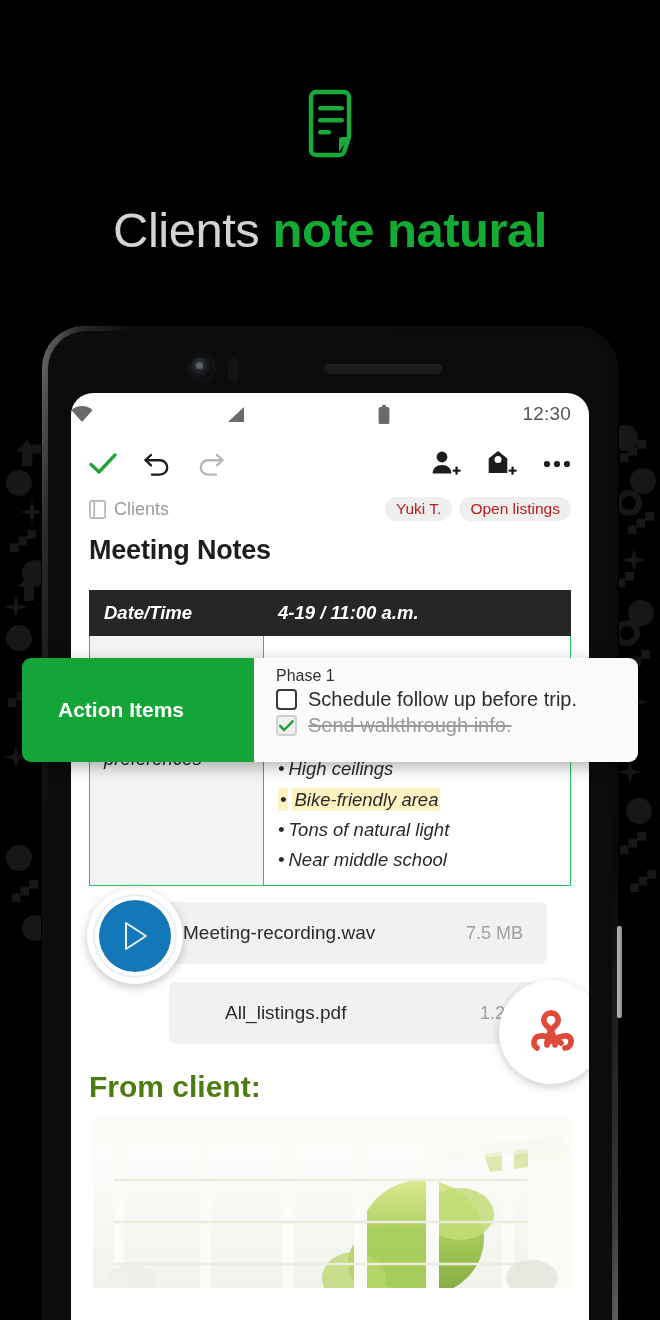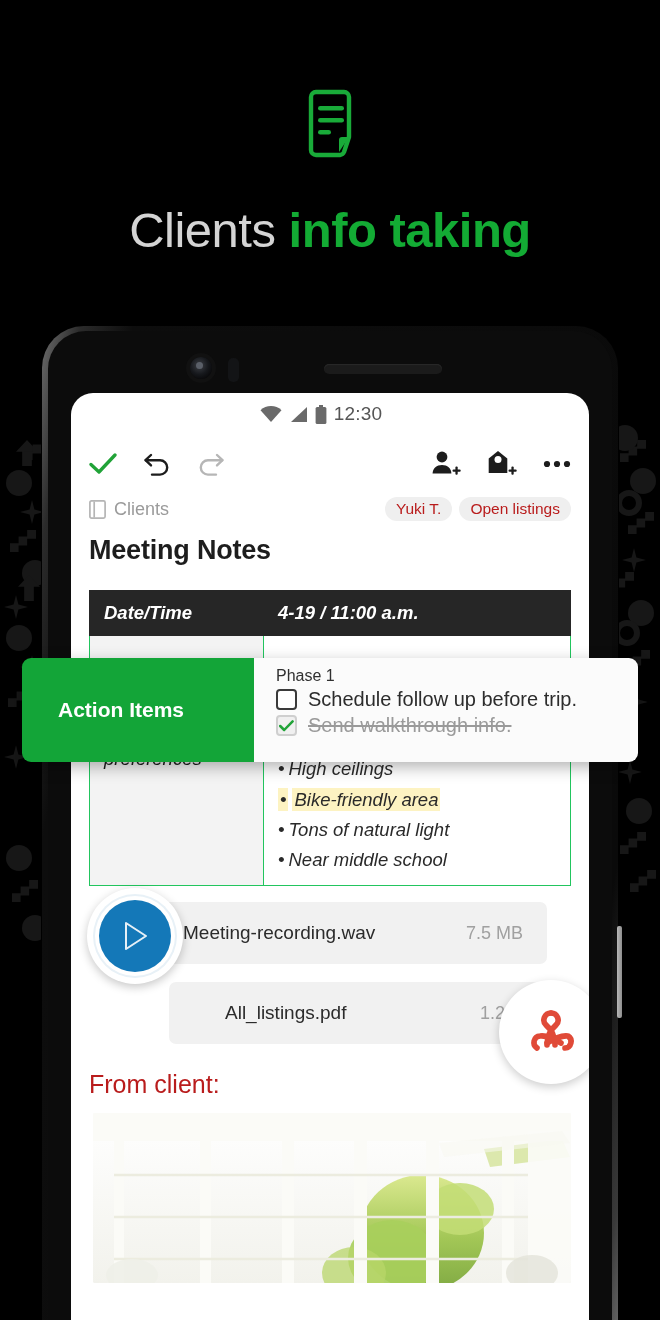--- a/index.html
+++ b/index.html
@@ -90,21 +90,21 @@
     box-shadow:inset 0 1px 1px #2a2a2a;
   }
   .side-button {
     position:absolute; right:-4px; top:600px;
     width:5px; height:92px; border-radius:2px;
     background:linear-gradient(90deg,#b8b8b8,#8e8e8e);
   }
 
   
   .statusbar {
-    height:42px; display:flex; align-items:center; justify-content:center;
+    height:42px; display:flex; align-items:center; justify-content:space-between;
     padding-right:18px; gap:7px;
     color:#666; font-size:19px;
   }
   .sb-time { font-size:19px; color:#555; letter-spacing:0.2px; }
 
   
   .toolbar {
     height:58px; display:flex; align-items:center;
     padding:0 18px; gap:0;
   }
@@ -203,21 +203,21 @@
     position:absolute; right:-14px; top:78px;
     width:104px; height:104px; border-radius:50%;
     background:#fff; box-shadow:0 3px 10px rgba(0,0,0,0.20);
     display:flex; align-items:center; justify-content:center;
     z-index:7;
   }
 
   
   .fromclient {
     margin:26px 18px 0 18px;
-    font-size:25px; font-weight:400; color:#b91c1c;
+    font-size:30px; font-weight:700; color:#4d7c0f;
   }
   .client-photo {
     margin:14px 18px 0 22px; height:170px;
     border-radius:2px; overflow:hidden; position:relative;
     background:#f4f4f0;
   }
 </style>
 </head>
 <body>
 
@@ -261,21 +261,21 @@
     <svg width="58" height="72" viewBox="0 0 58 72" fill="none">
       <path d="M5 7a5 5 0 0 1 5-5h28a5 5 0 0 1 5 5v40L38 62a5 5 0 0 1-4 3H10a5 5 0 0 1-5-5V7z" transform="translate(5,2)" stroke="#19ab39" stroke-width="4.4" stroke-linejoin="round" fill="none"></path>
       <path d="M48 49 L38 64 L38 52 a3 3 0 0 1 3-3 z" fill="#19ab39"></path>
       <rect x="17" y="18" width="26" height="4.6" rx="2.3" fill="#19ab39"></rect>
       <rect x="17" y="30" width="26" height="4.6" rx="2.3" fill="#19ab39"></rect>
       <rect x="17" y="42" width="13" height="4.6" rx="2.3" fill="#19ab39"></rect>
     </svg>
   </div>
   <div class="headline">
     <span class="light">Clients</span>
-    <span class="accent">info taking</span>
+    <span class="accent">note natural</span>
   </div>
 </div>
 
 <div class="phone">
   <div class="phone-outer"></div>
   <div class="phone-body">
     <div class="camera"></div>
     <div class="sensor"></div>
     <div class="earpiece"></div>
 

